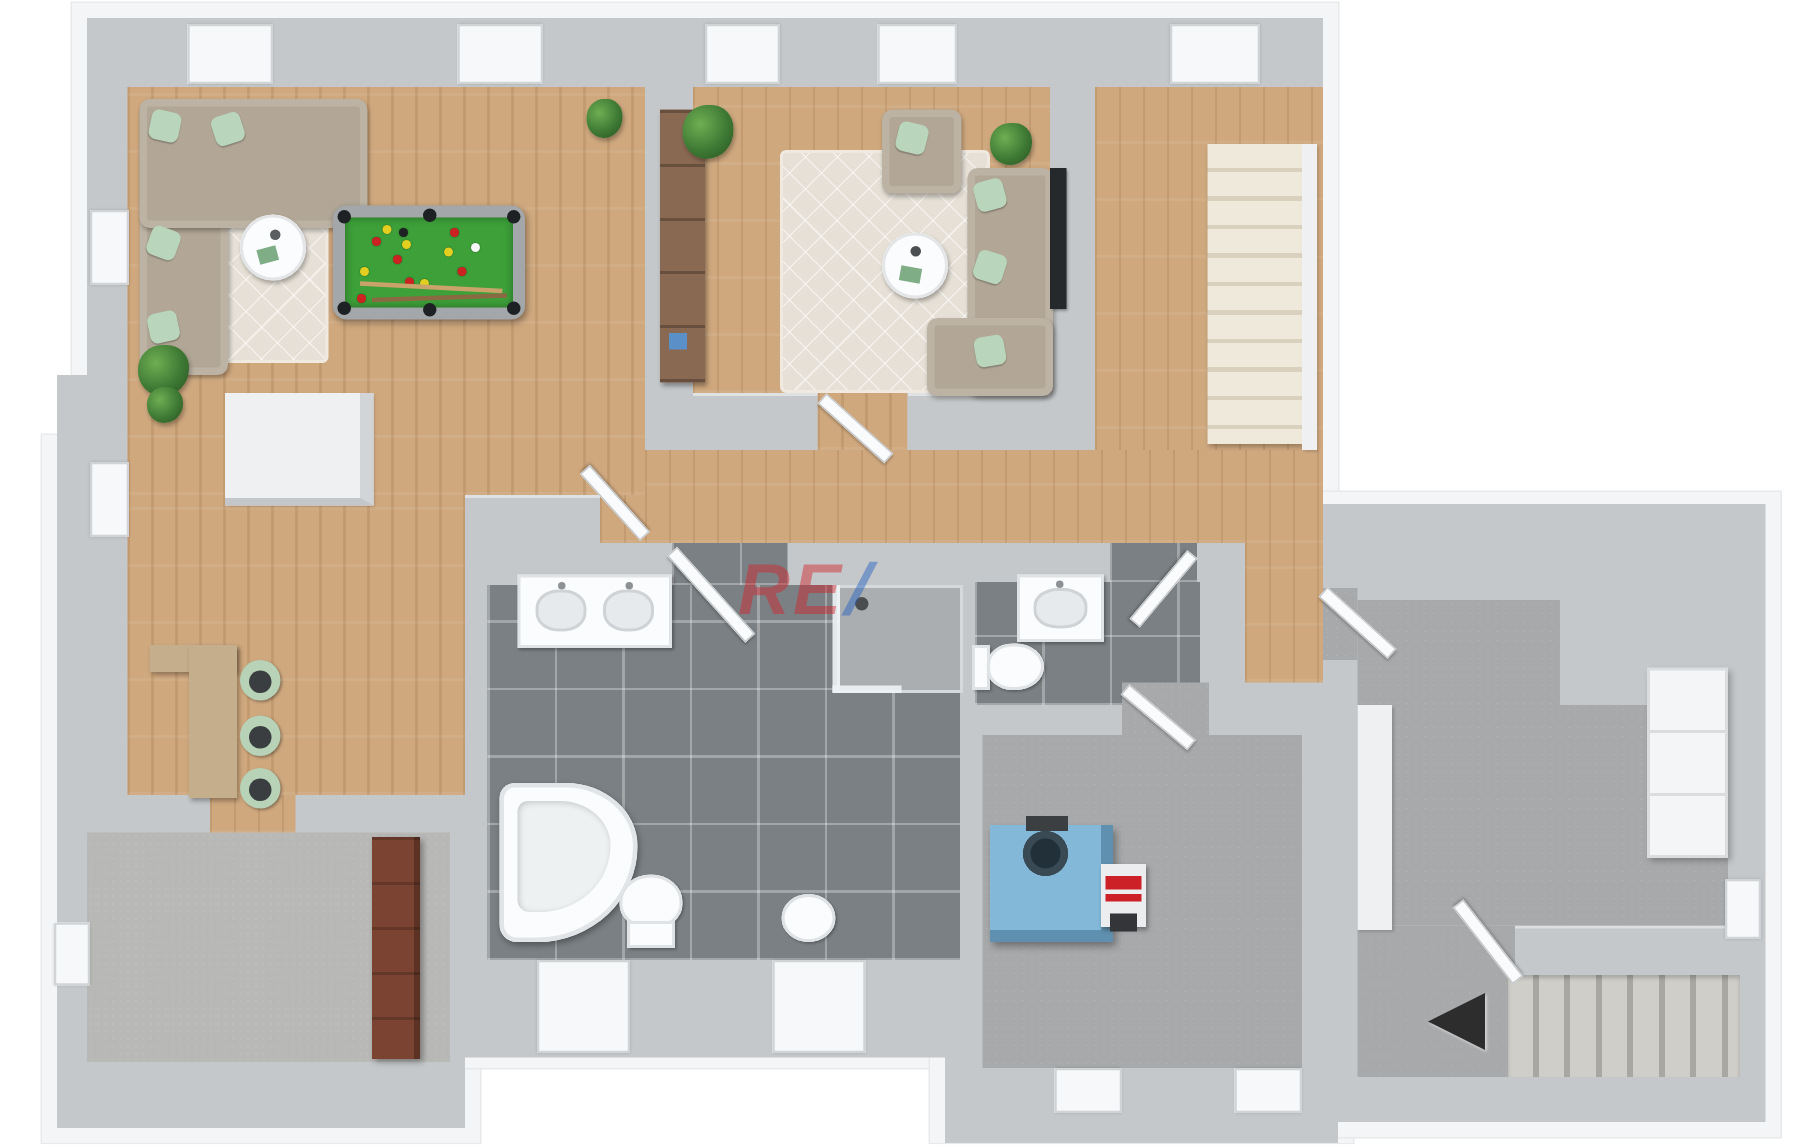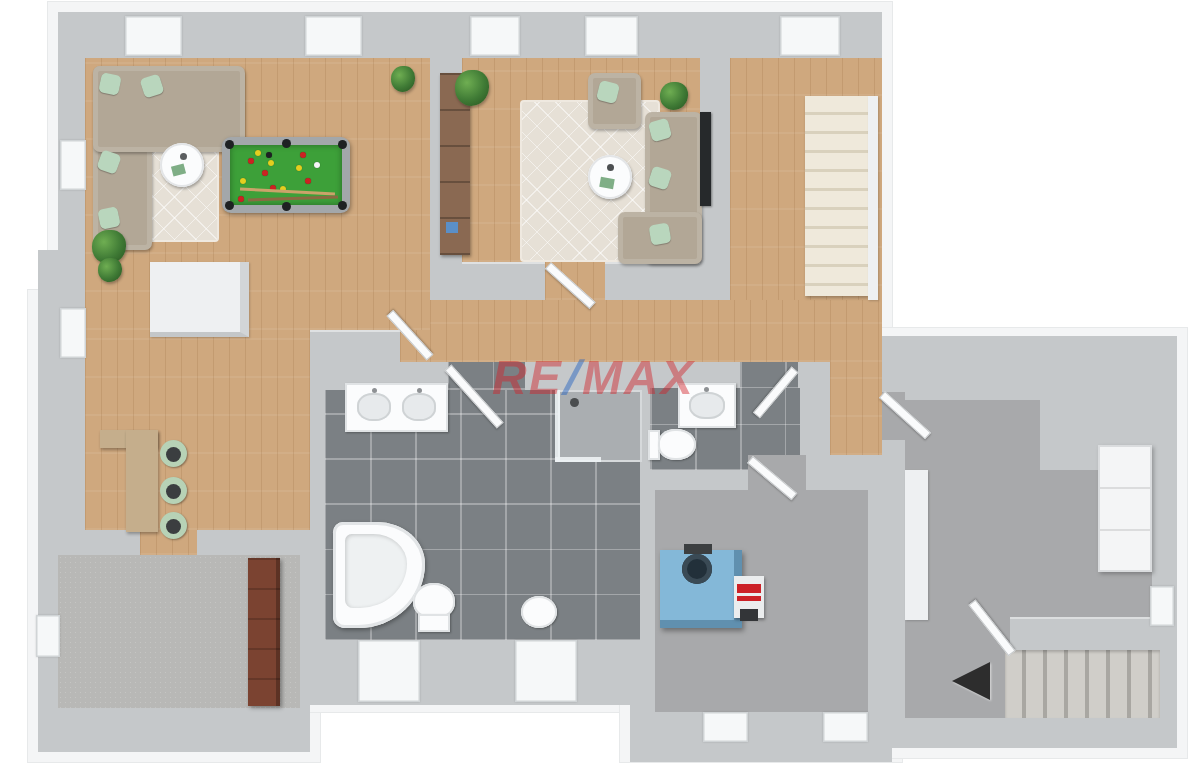--- a/index.html
+++ b/index.html
@@ -45,21 +45,21 @@
              box-shadow:inset 0 2px 3px rgba(0,0,0,.2);}
   .arrow{width:0;height:0;border-top:19px solid transparent;border-bottom:19px solid transparent;
          border-right:38px solid #2d2d2d;filter:drop-shadow(1px 1px 1px rgba(255,255,255,.6));}
   .shelves{background-color:var(--wood-furniture,#8a6952);
          background-image:repeating-linear-gradient(to bottom, rgba(0,0,0,.25) 0 2px, rgba(0,0,0,0) 2px 36px);
          box-shadow:1px 2px 3px rgba(0,0,0,.35);}
   .closet{background:#f4f5f6;box-shadow:inset 0 0 0 2px #dadcde, 2px 2px 4px rgba(0,0,0,.25);
           background-image:repeating-linear-gradient(to bottom, rgba(0,0,0,.10) 0 2px, rgba(0,0,0,0) 2px 42px);}
   .fixture{background:#fbfcfd;box-shadow:inset 0 0 0 2px #e0e3e5, 1px 1px 2px rgba(0,0,0,.3);}
   .watermark{display:flex;align-items:flex-end;font-style:italic;font-weight:800;font-size:48px;
-             letter-spacing:2px;opacity:.45;user-select:none;}
+             letter-spacing:2px;opacity:.45;user-select:none;margin-top:16px;}
   .wm-red{color:var(--watermark-red,#d2232a);}
   .wm-blue{color:var(--watermark-blue,#1f5fc0);margin:0 2px;transform:skewX(-8deg);}
 </style>
 </head>
 <body>
 
 <div class="canvas">
 
   <div class="a rim" style="left:48px;top:2px;width:844px;height:378px;"></div>
   <div class="a rim" style="left:28px;top:290px;width:292px;height:472px;"></div>
@@ -238,16 +238,15 @@
   <div class="a door" style="left:548px;top:261px;width:58px;transform:rotate(42deg);"></div>
   <div class="a door" style="left:448px;top:363px;width:76px;transform:rotate(48deg);"></div>
   <div class="a door" style="left:795px;top:365px;width:58px;transform:rotate(130deg);"></div>
   <div class="a door" style="left:750px;top:455px;width:56px;transform:rotate(40deg);"></div>
   <div class="a door" style="left:882px;top:390px;width:60px;transform:rotate(42deg);"></div>
   <div class="a door" style="left:1012px;top:649px;width:63px;transform:rotate(-128deg);"></div>
 
   <div class="a watermark" style="left:492px;top:350px;">
     <span class="wm-red">RE</span>
       <span class="wm-blue">/</span>
-      <span class="wm-red">MAX</span>
   </div>
 
 </div>
 
 </body></html>

